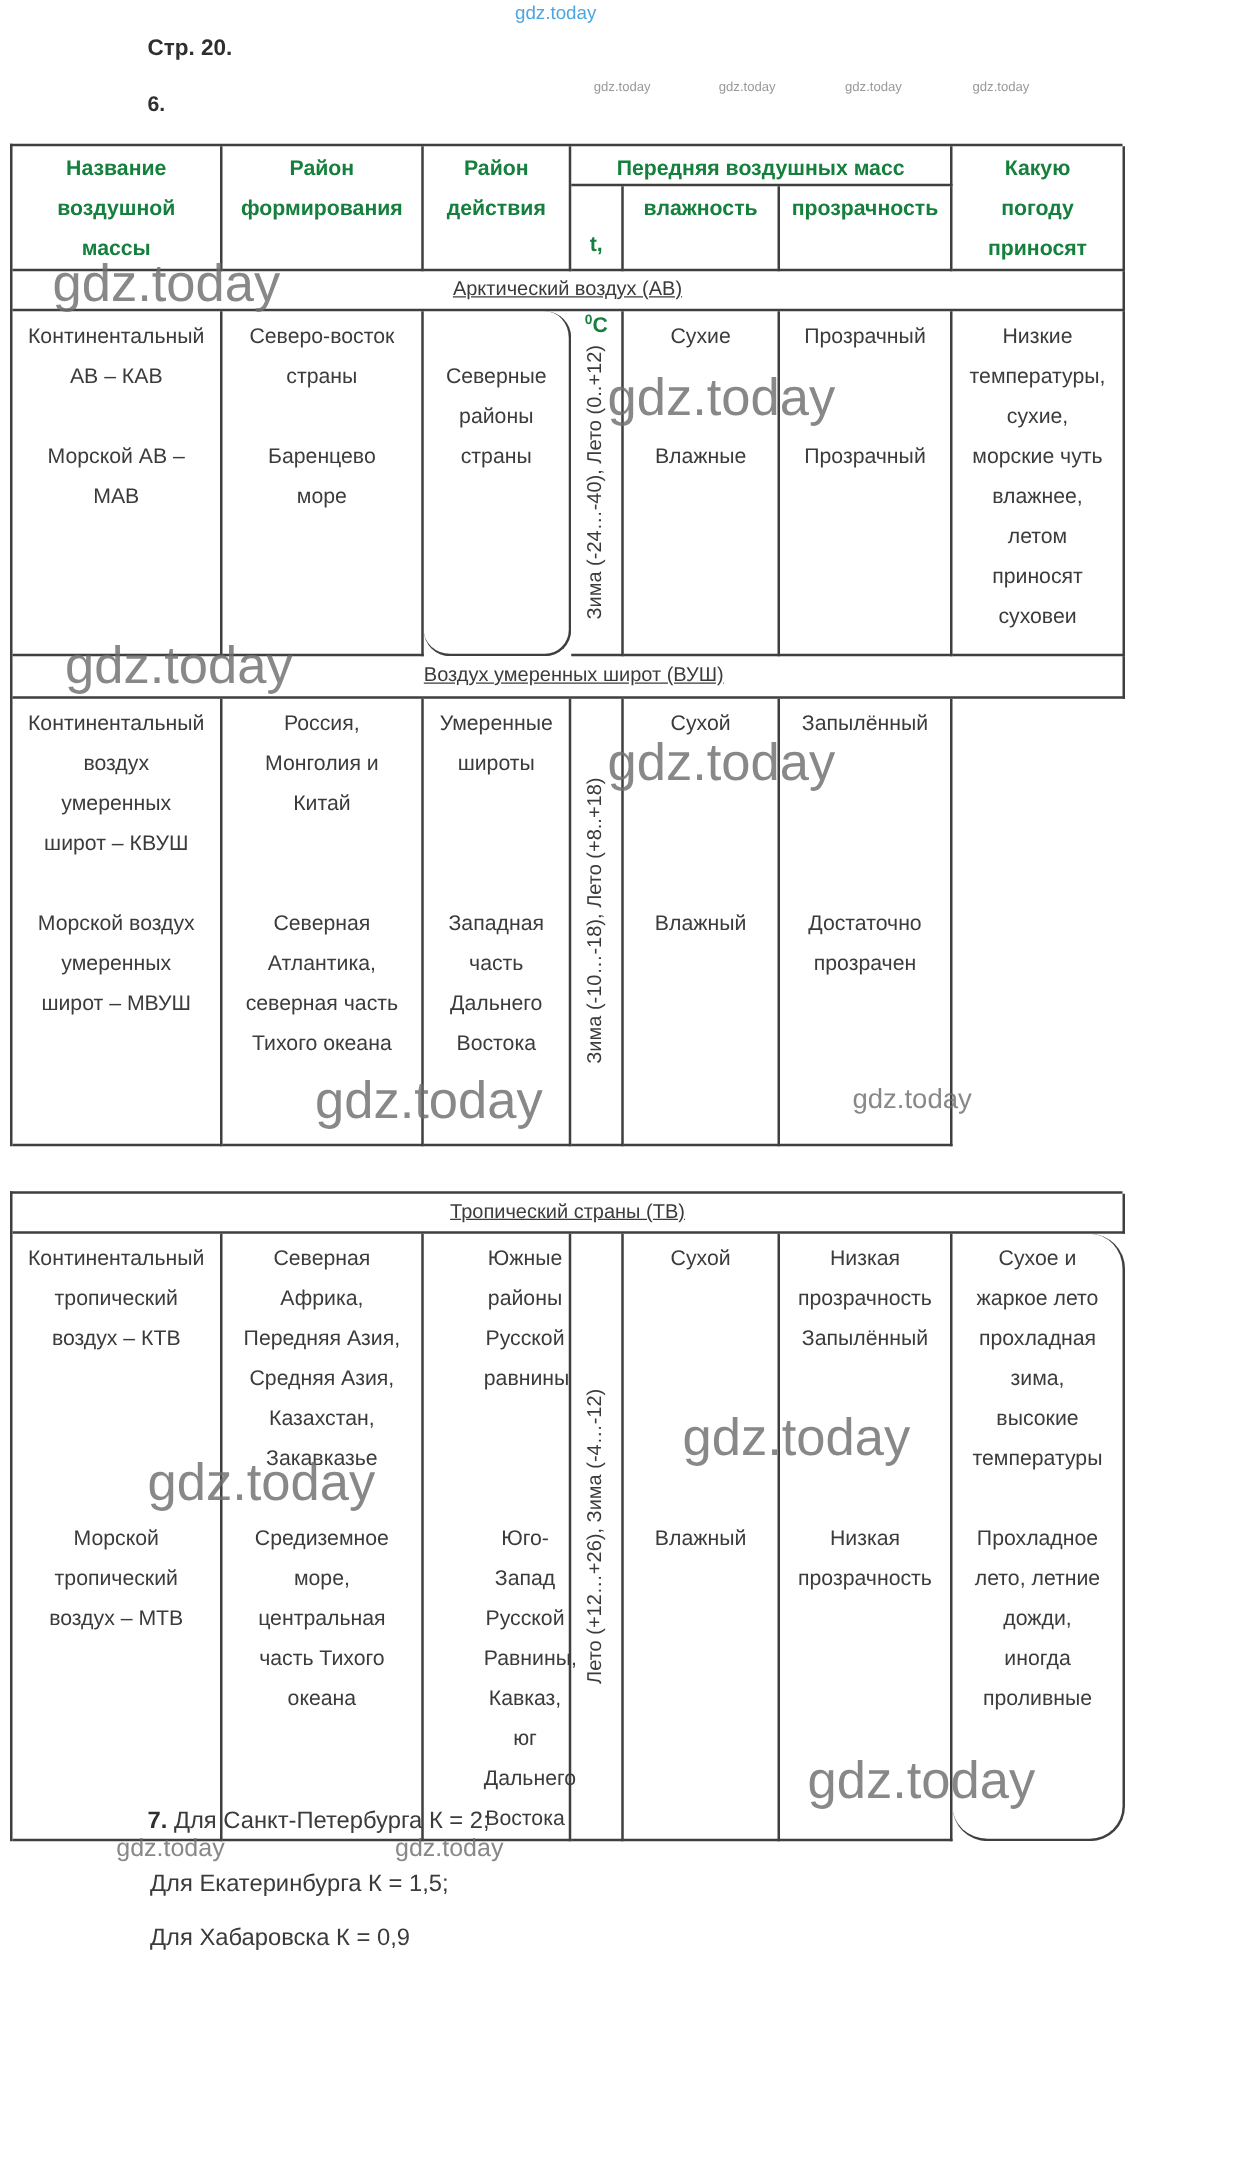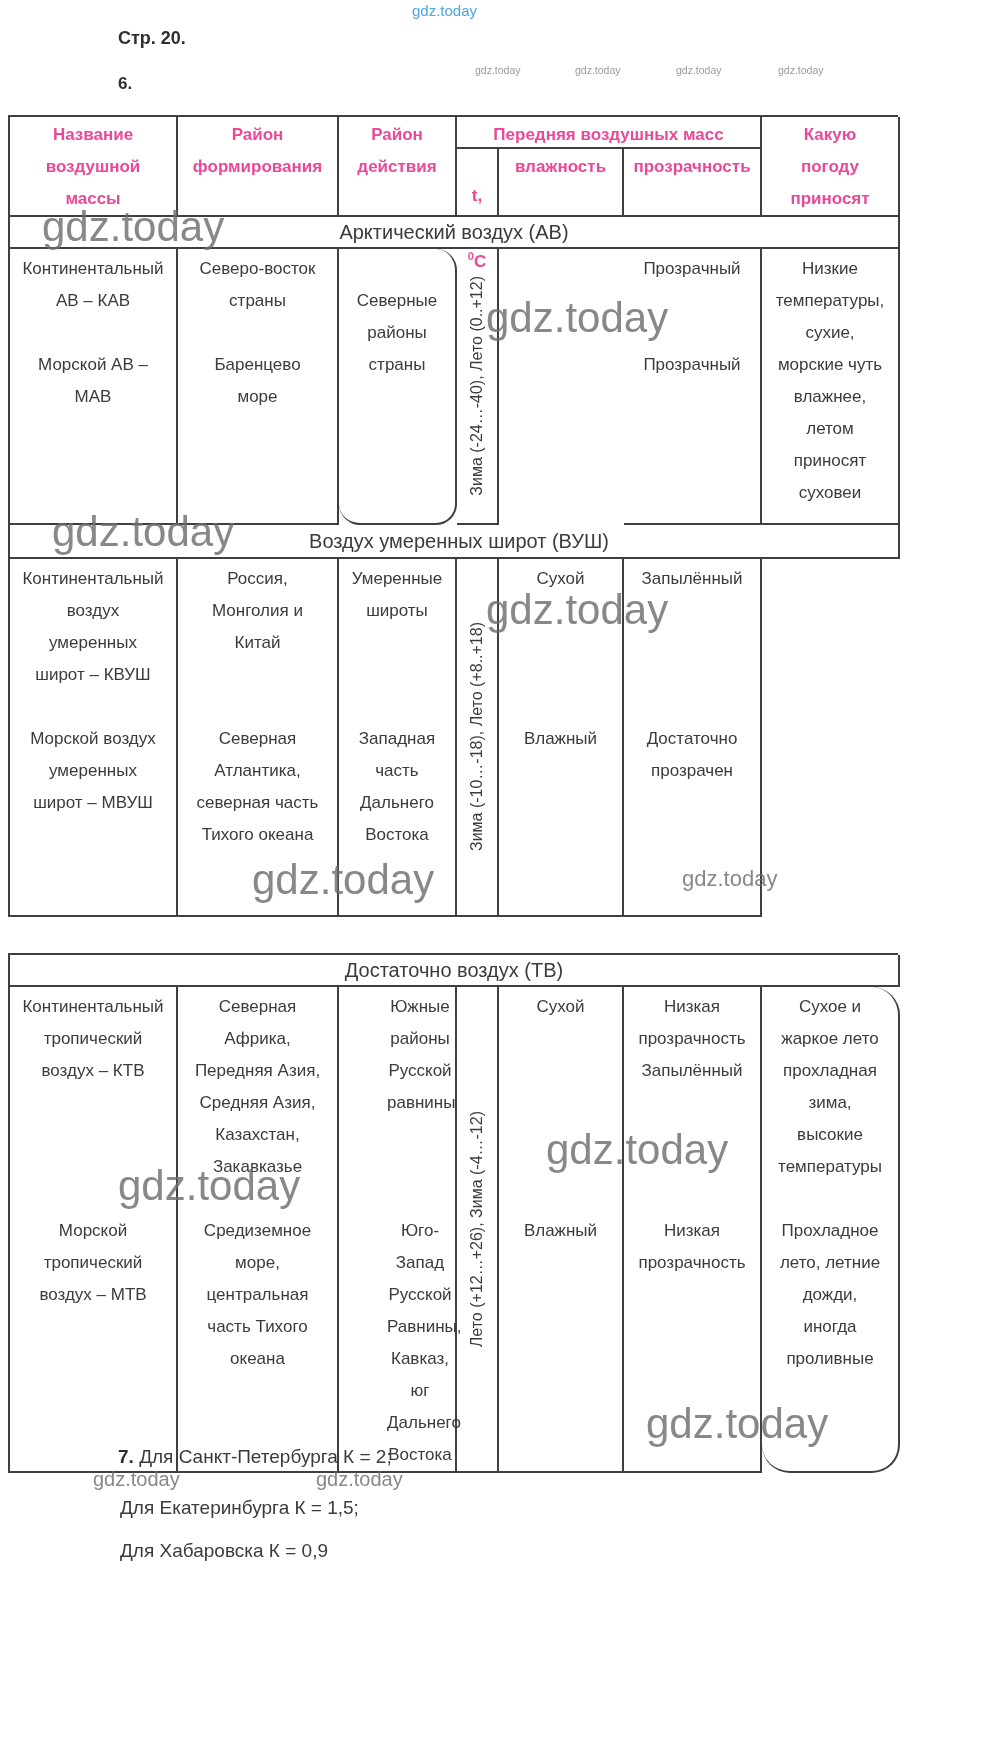--- a/index.html
+++ b/index.html
@@ -28,22 +28,22 @@
     background:#fff;
   }
   .tbl1 { top:115px; grid-template-rows:32px 68px 32px minmax(276px,auto) 34px minmax(358px,auto); }
   .tbl2 { top:953px; grid-template-rows:32px minmax(420px,auto); }
 
   .c {
     border-right:2px solid #3f3f3f; border-bottom:2px solid #3f3f3f;
     font-size:17px; line-height:32px; text-align:center;
     white-space:pre-line; padding:4px 2px 0 2px;
   }
-  .hd { font-weight:bold; padding-top:2px; color:#ec4899; }
-  .title { display:flex; align-items:center; justify-content:center; white-space:normal; font-size:20px; padding:0; }
+  .hd { font-weight:bold; padding-top:2px; color:#15803d; }
+  .title { display:flex; align-items:center; justify-content:center; white-space:normal; font-size:16px; padding:0;text-decoration:underline; }
   .vcell { display:flex; align-items:center; justify-content:center; padding:0; white-space:normal; }
   .vtext { writing-mode:vertical-rl; transform:rotate(180deg); white-space:nowrap; font-size:16px; line-height:1; }
   .t-head sup { font-size:11px; }
 
   .footer-line { position:absolute; font-size:19px; color:#3b3b3b; }
   .footer-line .num { font-weight:bold; color:#2f2f2f; }
 </style>
 </head>
 <body>
 
@@ -88,20 +88,24 @@
 
 Баренцево
 море</div>
   <div class="c" style="grid-area:4/3/5/4;border-radius:21px;">
 Северные
 районы
 страны</div>
   <div class="c vcell" style="grid-area:4/4/5/5;">
     <span class="vtext">Зима (-24…-40), Лето (0..+12)</span>
   </div>
+  <div class="c" style="grid-area:4/5/5/6;">Сухие
+
+
+Влажные</div>
   <div class="c" style="grid-area:4/6/5/7;">Прозрачный
 
 
 Прозрачный</div>
   <div class="c" style="grid-area:4/7/5/8;">Низкие
 температуры,
 сухие,
 морские чуть
 влажнее,
 летом
@@ -147,21 +151,21 @@
   <div class="c" style="grid-area:6/6/7/7;">Запылённый
 
 
 
 
 Достаточно
 прозрачен</div>
 </div>
 
 <div class="tbl tbl2">
-  <div class="c title" style="grid-area:1/1/2/8;">Достаточно воздух (ТВ)</div>
+  <div class="c title" style="grid-area:1/1/2/8;">Тропический страны (ТВ)</div>
   <div class="c" style="grid-area:2/1/3/2;">Континентальный
 тропический
 воздух – КТВ
 
 
 
 
 Морской
 тропический
 воздух – МТВ</div>

